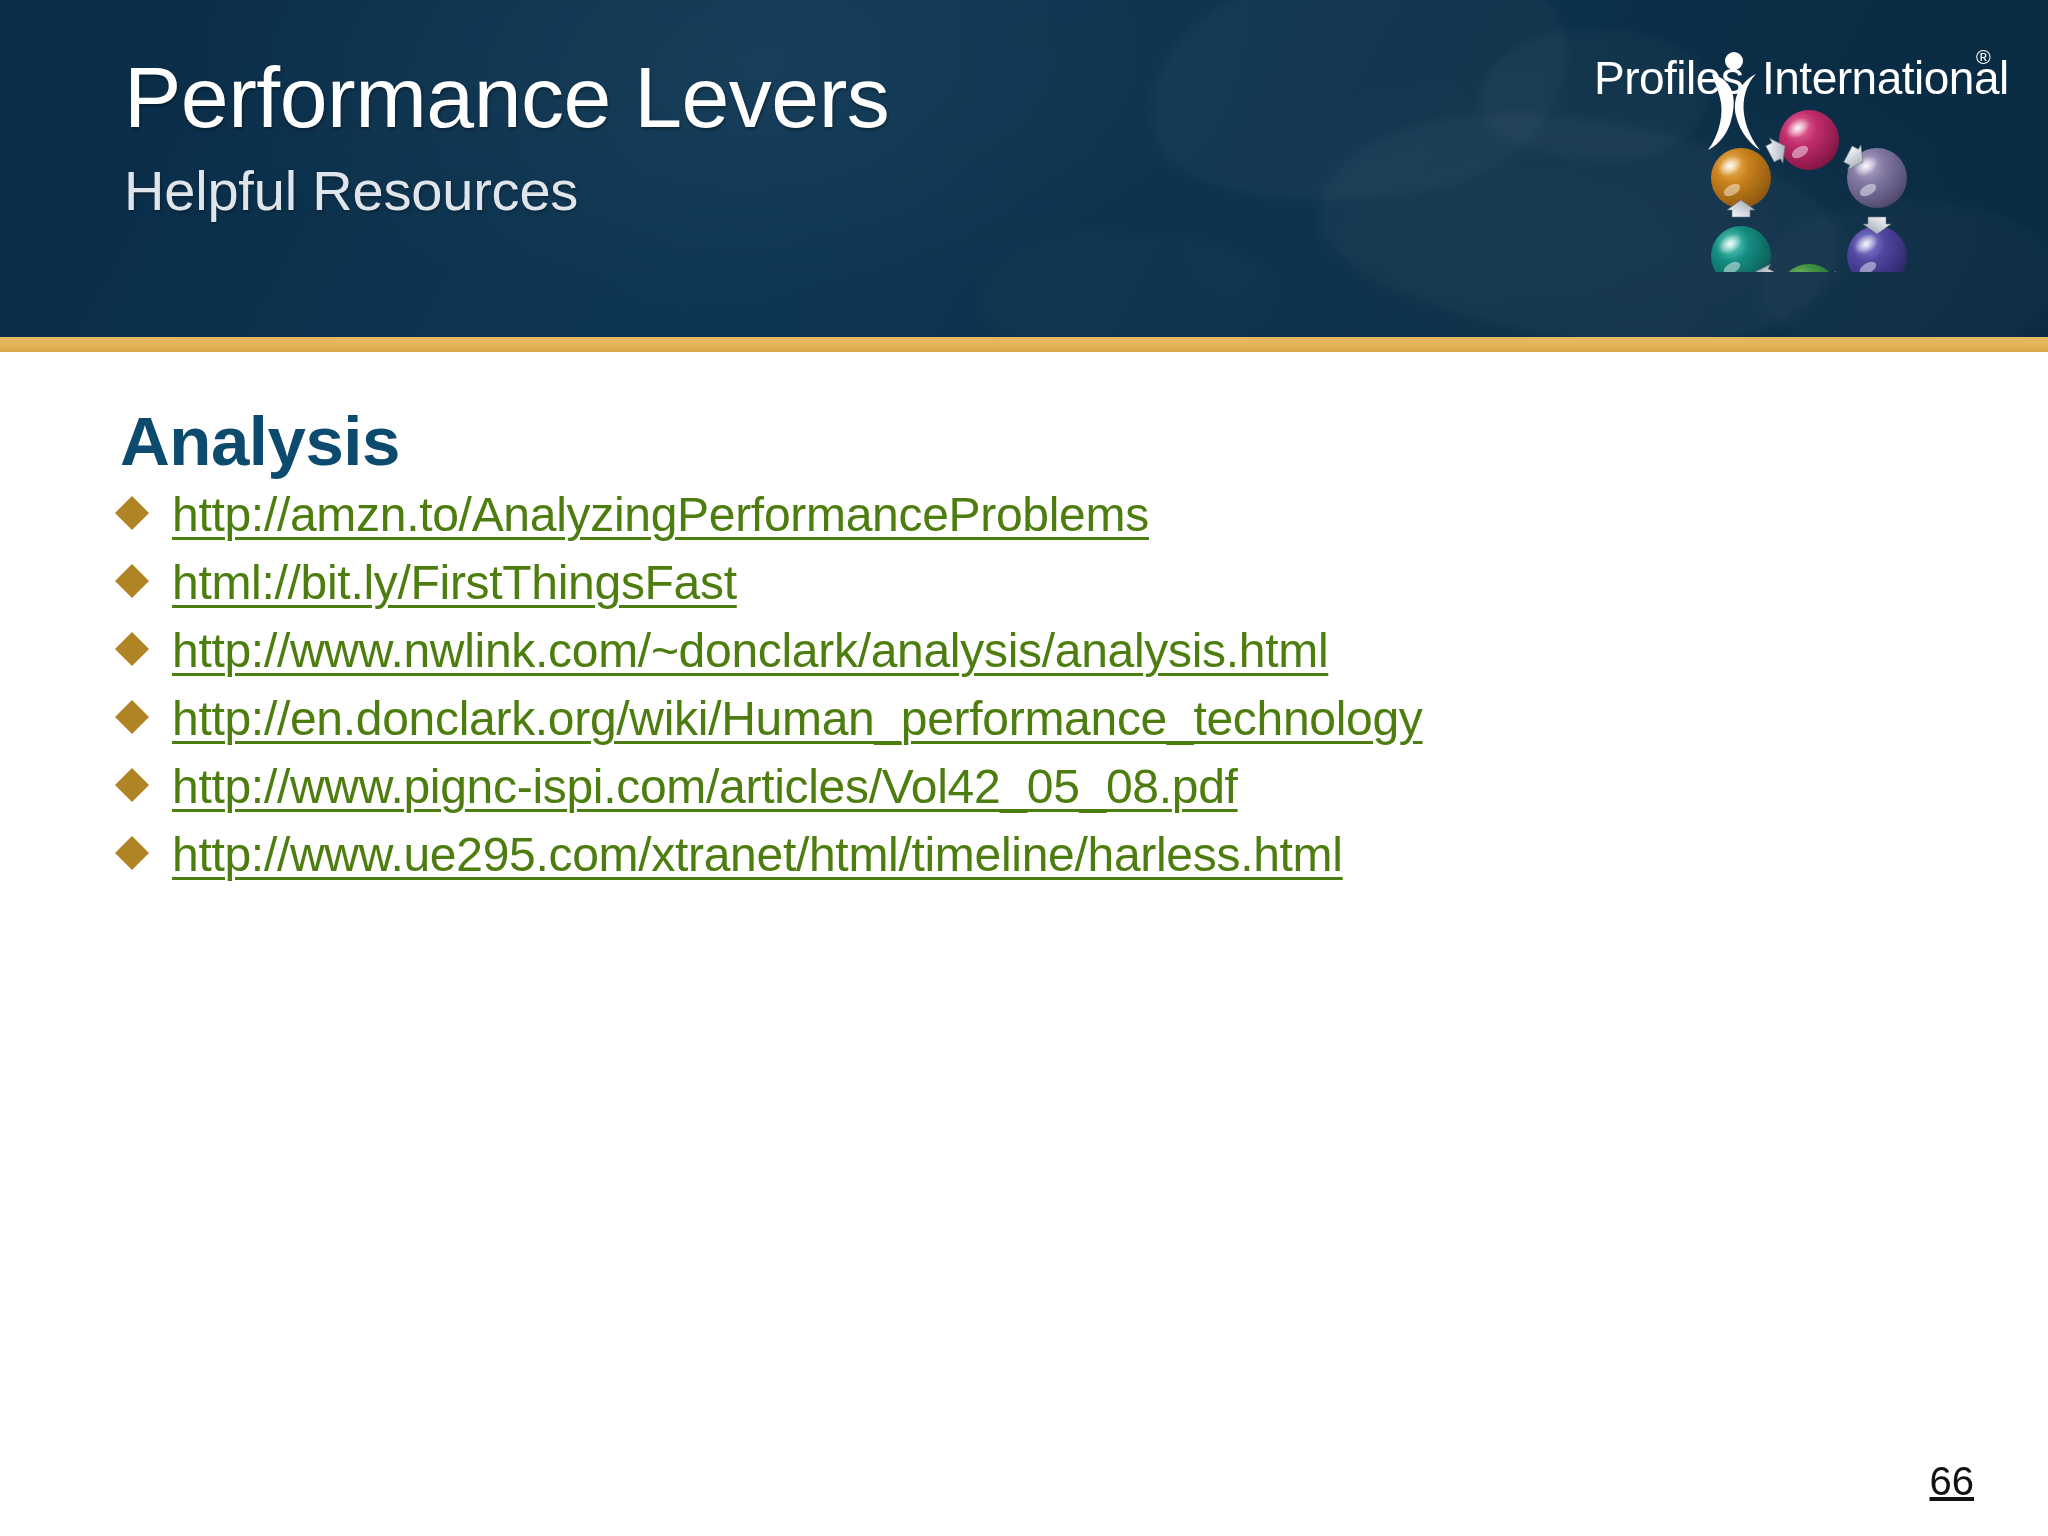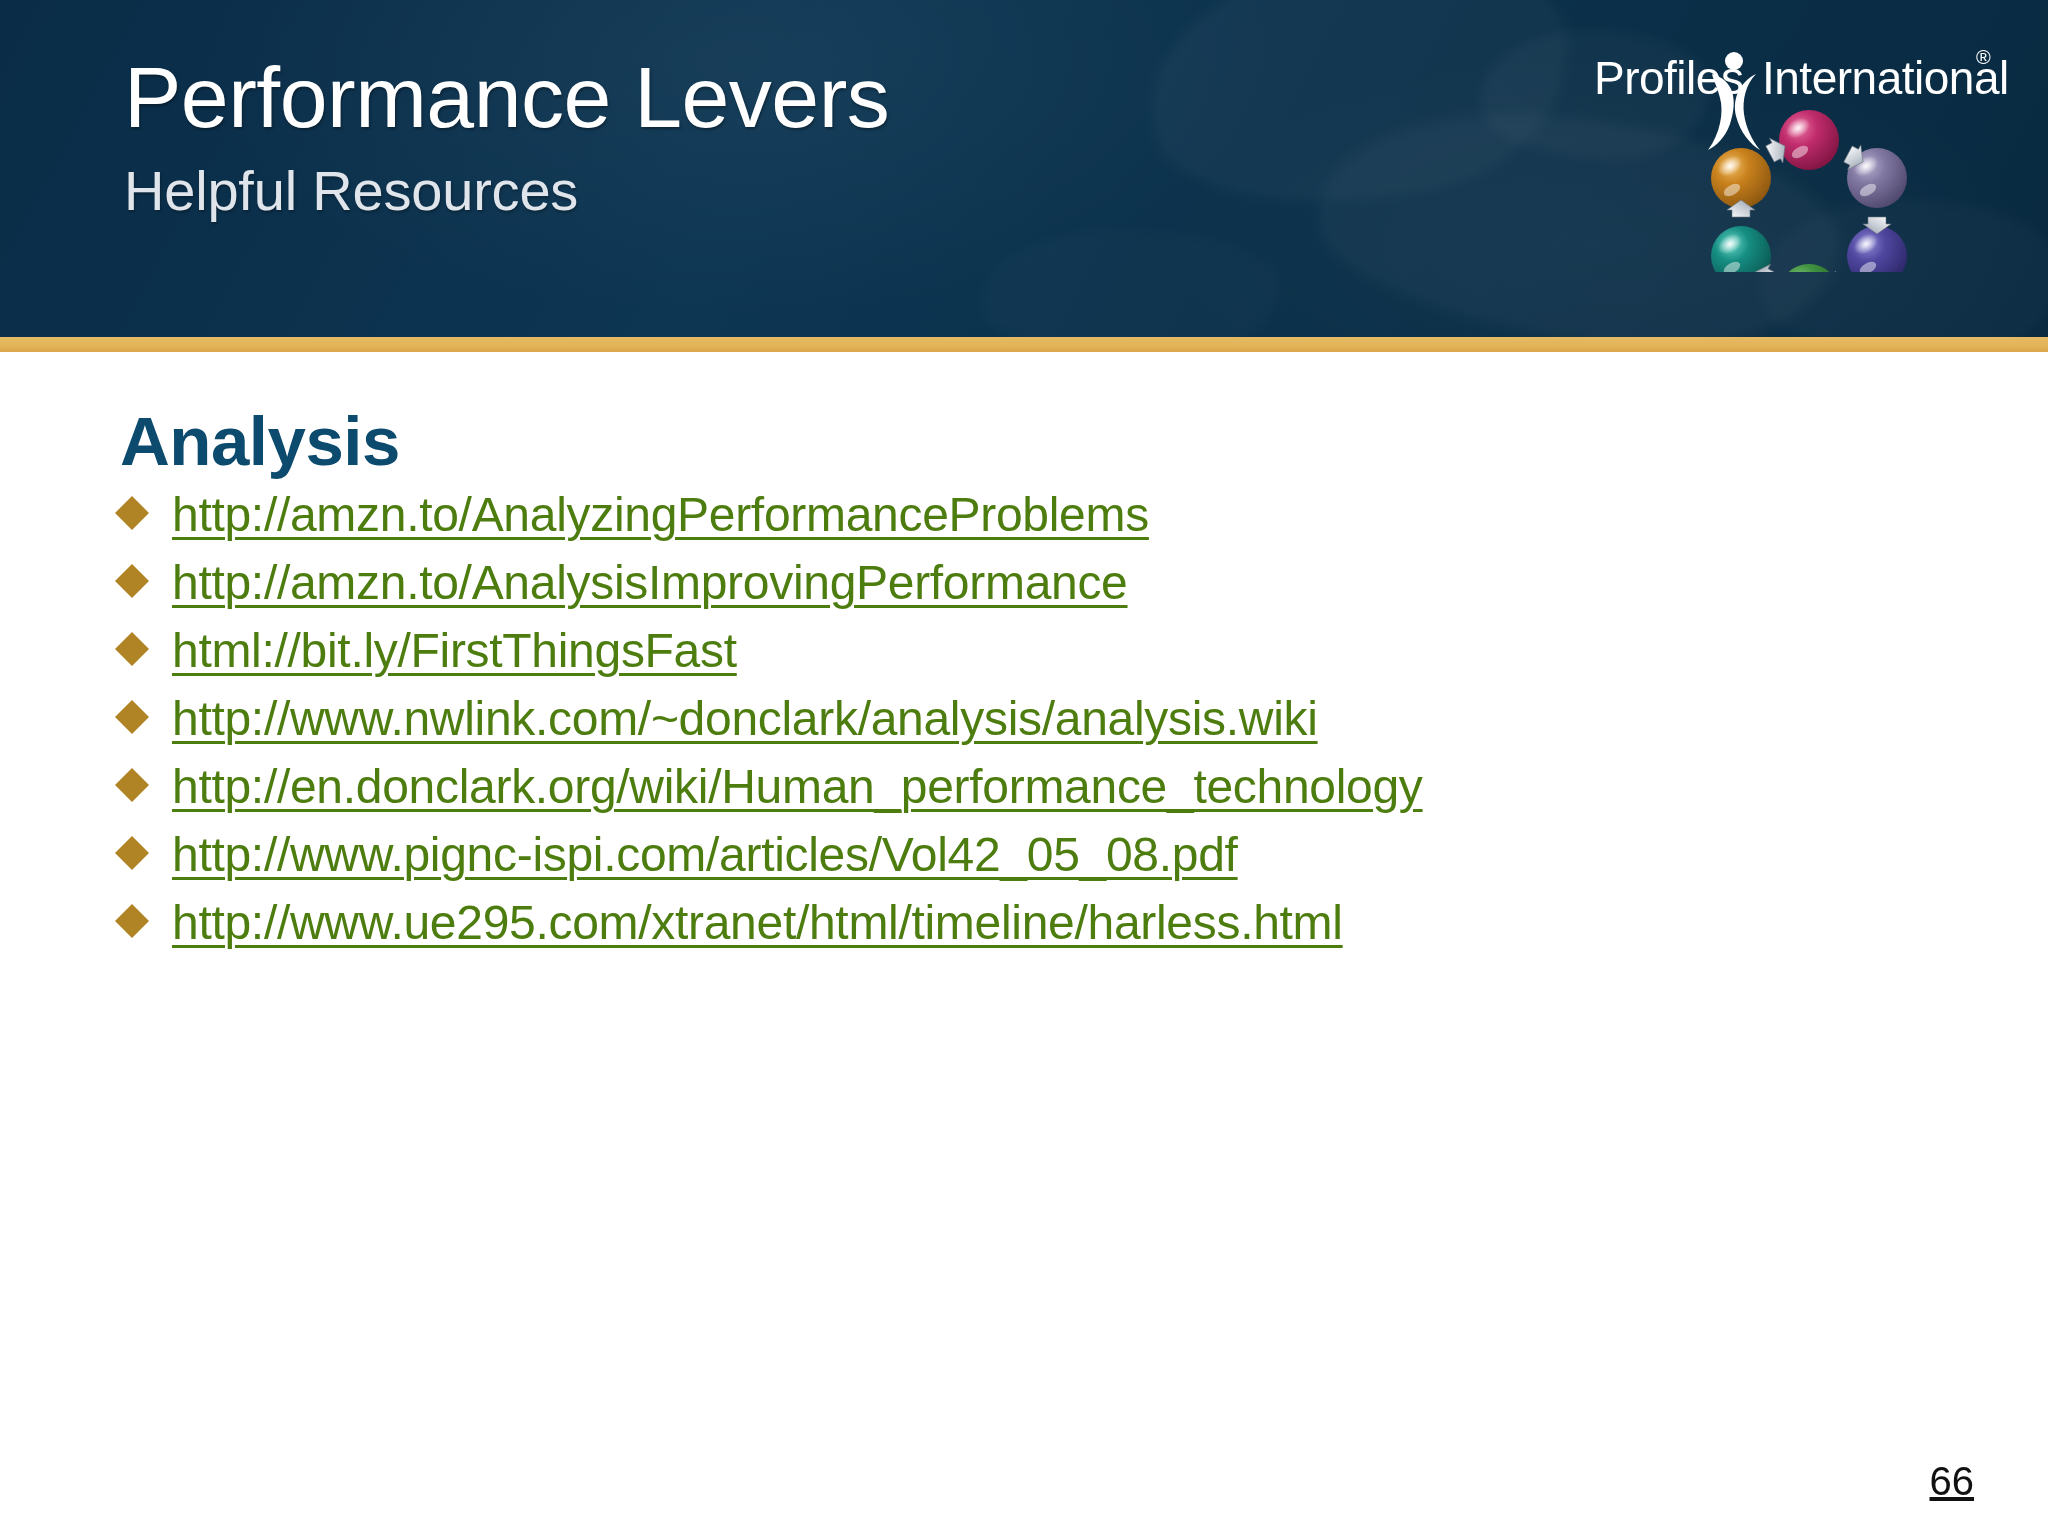--- a/index.html
+++ b/index.html
@@ -207,29 +207,25 @@
 
   <div class="section-heading">Analysis</div>
 
   <div class="link-list">
     <div class="link-row">
       <span class="diamond"></span>
       <a class="link-text">http://amzn.to/AnalyzingPerformanceProblems</a>
     </div>
     <div class="link-row">
       <span class="diamond"></span>
-      <a class="link-text">http://amzn.to/AnalysisImprovingPerformance</a>
-    </div>
-    <div class="link-row">
-      <span class="diamond"></span>
       <a class="link-text">html://bit.ly/FirstThingsFast</a>
     </div>
     <div class="link-row">
       <span class="diamond"></span>
-      <a class="link-text">http://www.nwlink.com/~donclark/analysis/analysis.wiki</a>
+      <a class="link-text">http://www.nwlink.com/~donclark/analysis/analysis.html</a>
     </div>
     <div class="link-row">
       <span class="diamond"></span>
       <a class="link-text">http://en.donclark.org/wiki/Human_performance_technology</a>
     </div>
     <div class="link-row">
       <span class="diamond"></span>
       <a class="link-text">http://www.pignc-ispi.com/articles/Vol42_05_08.pdf</a>
     </div>
     <div class="link-row">

